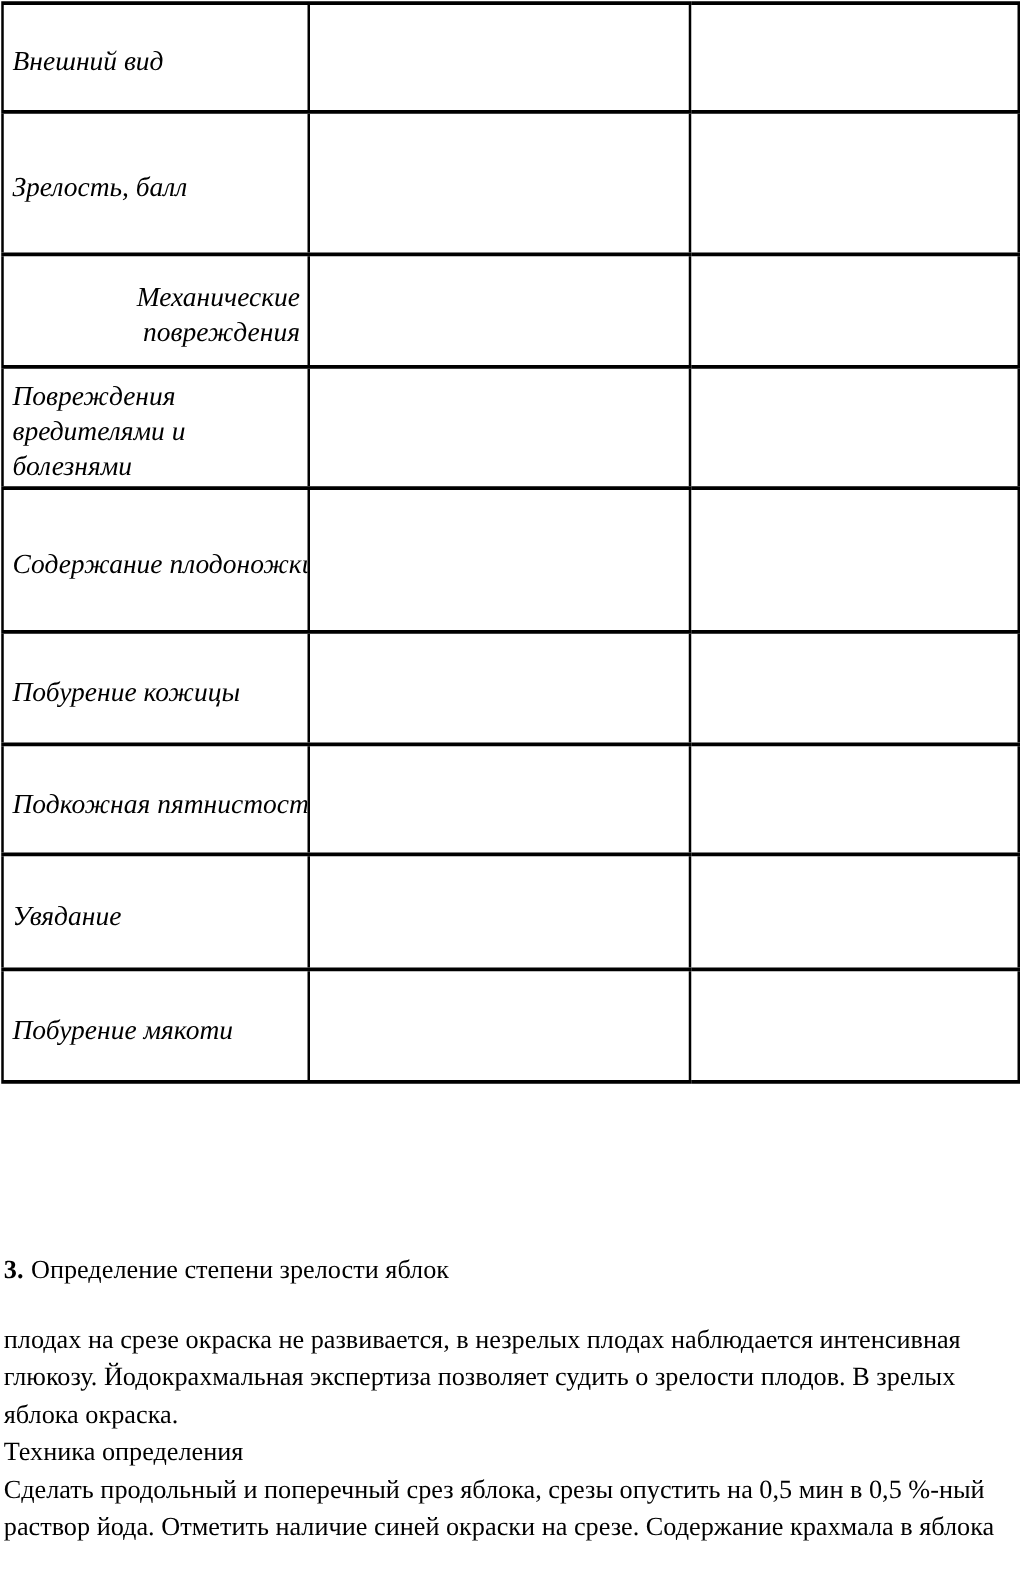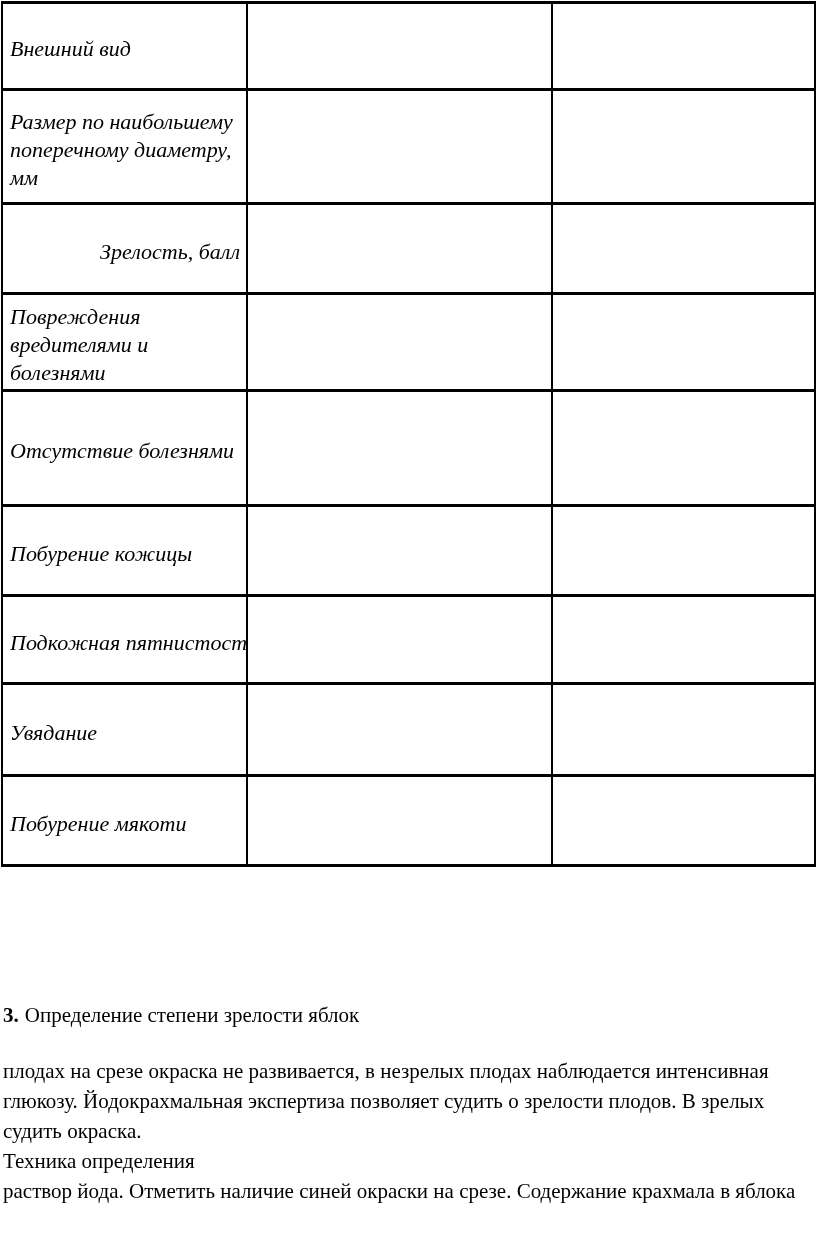--- a/index.html
+++ b/index.html
@@ -81,40 +81,39 @@
         <col class="c2">
         <col class="c3">
       </colgroup>
     <tbody>
       <tr>
         <td>Внешний вид</td>
         <td></td>
         <td></td>
       </tr>
       <tr>
-        <td>Размер по наибольшему
-поперечному диаметру,
-мм</td>
+        <td>Зрелость, балл</td>
         <td></td>
         <td></td>
       </tr>
       <tr>
-        <td>Зрелость, балл</td>
+        <td>Механические
+повреждения</td>
         <td></td>
         <td></td>
       </tr>
       <tr>
         <td>Повреждения
 вредителями и
 болезнями</td>
         <td></td>
         <td></td>
       </tr>
       <tr>
-        <td>Отсутствие болезнями</td>
+        <td>Содержание плодоножки</td>
         <td></td>
         <td></td>
       </tr>
       <tr>
         <td>Побурение кожицы</td>
         <td></td>
         <td></td>
       </tr>
       <tr>
         <td>Подкожная пятнистость</td>
@@ -134,18 +133,19 @@
     </tbody>
   </table>
 
   <div class="heading">
     <span class="num">3.</span><span>Определение степени зрелости яблок</span>
   </div>
 
   <div class="para">
     <div class="pline">плодах на срезе окраска не развивается, в незрелых плодах наблюдается интенсивная</div>
     <div class="pline">глюкозу. Йодокрахмальная экспертиза позволяет судить о зрелости плодов. В зрелых</div>
-    <div class="pline">судить окраска.</div>
+    <div class="pline">яблока окраска.</div>
     <div class="pline">Техника определения</div>
+    <div class="pline">Сделать продольный и поперечный срез яблока, срезы опустить на 0,5 мин в 0,5 %-ный</div>
     <div class="pline">раствор йода. Отметить наличие синей окраски на срезе. Содержание крахмала в яблока</div>
   </div>
 
 </div>
 
 </body></html>

